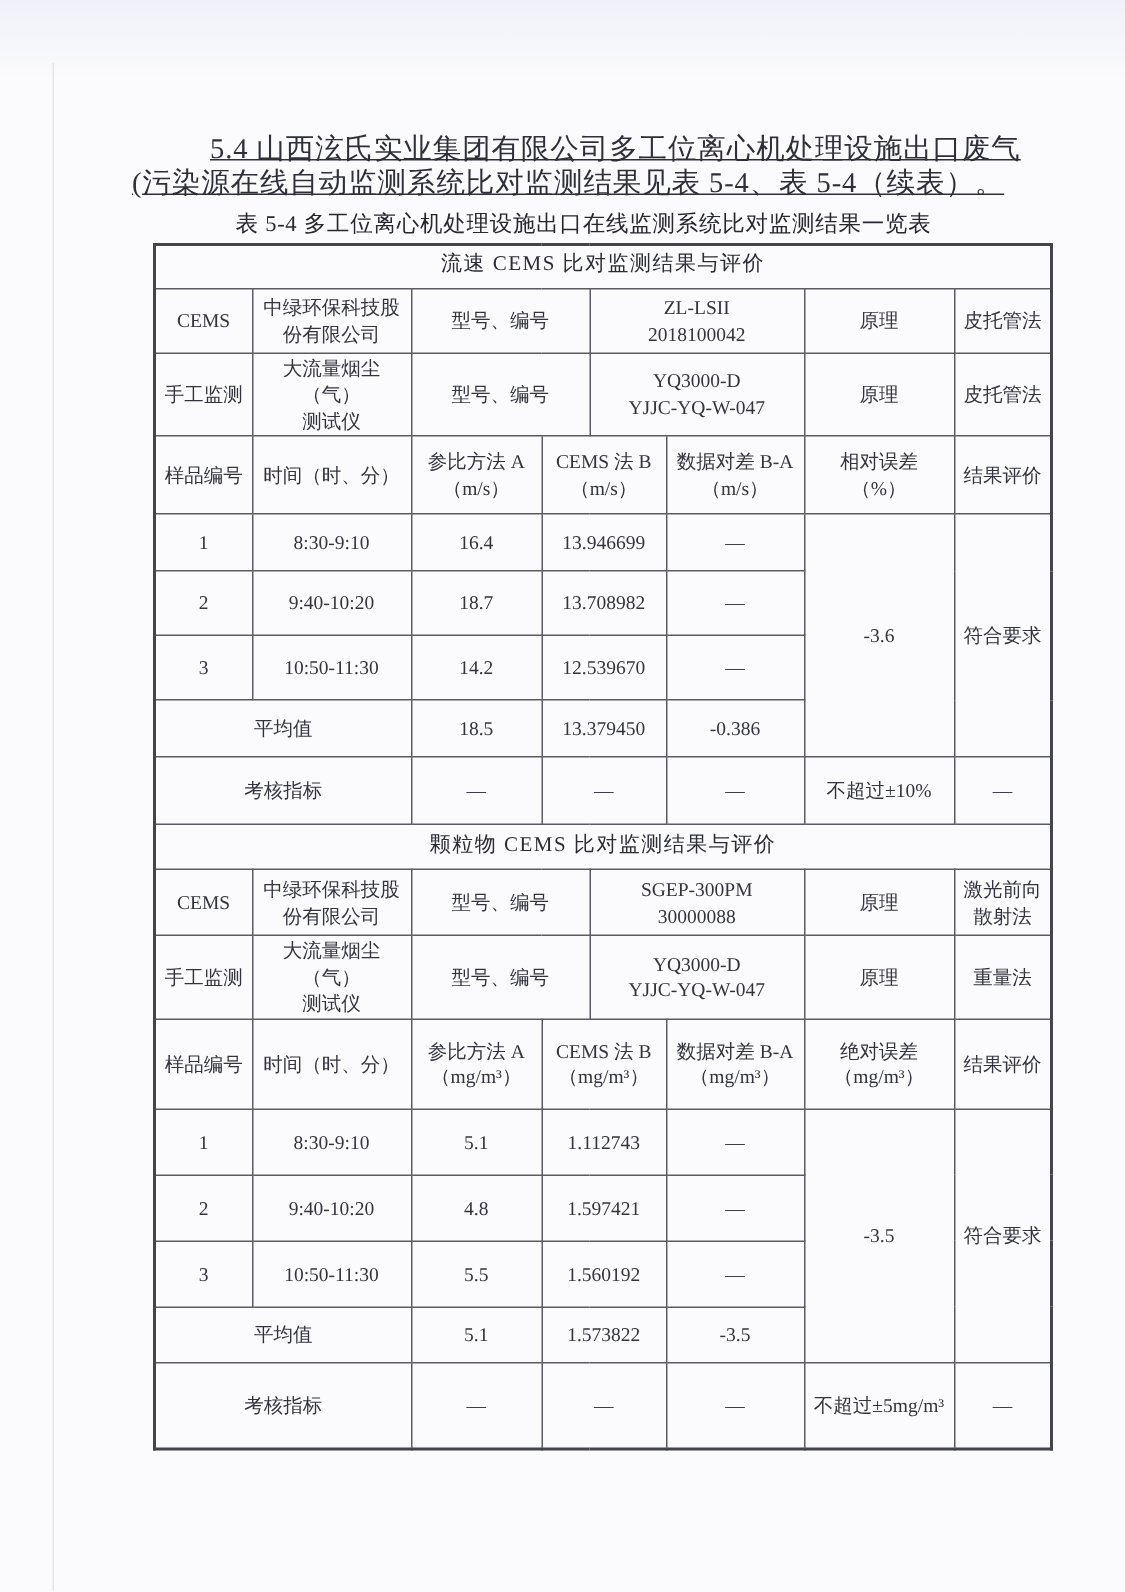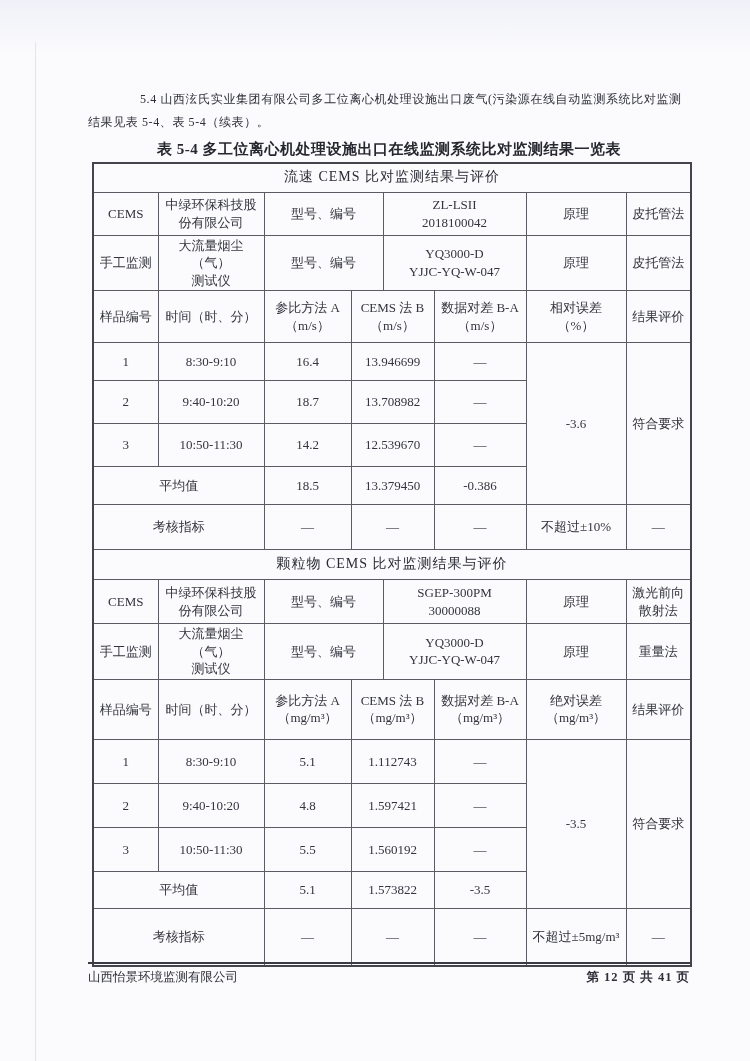--- a/index.html
+++ b/index.html
@@ -2,24 +2,24 @@
 <html><head>
 <meta charset="utf-8">
 <style>
   * { margin:0; padding:0; box-sizing:border-box; }
   body { width:750px; height:1061px; background:#fbfbfd; font-family:"Liberation Serif","DejaVu Serif",serif; color:#32333c; }
   .page { position:relative; width:750px; height:1061px; overflow:hidden;
           background:linear-gradient(180deg,#f0f1f8 0%,#fbfbfd 55px,#fbfbfd 100%); }
   .page::before { content:""; position:absolute; left:35px; top:42px; bottom:0; width:1px; background:#e4e4ec; }
   .content { position:absolute; left:88px; top:88px; width:602px; }
 
-  .intro { font-size:12px; line-height:23px; text-indent:52px; letter-spacing:0.6px; color:#2e2f38; }
-  .tbl-title { margin-top:6px; margin-bottom:3px; text-align:center; font-size:15px; font-weight:bold; letter-spacing:0.5px; color:#26272f; }
-
-  table { border-collapse:collapse; table-layout:fixed; width:598px; margin-left:4px;border-radius:11px; }
+  .intro { font-size:19px; line-height:23px; text-indent:52px; letter-spacing:0.6px; color:#2e2f38;text-decoration:underline; }
+  .tbl-title { margin-top:6px; margin-bottom:3px; text-align:center; font-size:15px; font-weight:normal; letter-spacing:0.5px; color:#26272f; }
+
+  table { border-collapse:collapse; table-layout:fixed; width:598px; margin-left:14px;border-radius:11px; }
   table { border:2px solid #43444c; }
   td { border:1px solid #5a5b63; text-align:center; vertical-align:middle; font-size:13px; line-height:1.35; color:#33343d; padding:1px 2px; overflow:hidden; }
   .pre { white-space:pre-line; }
   .sec-title td { font-size:14px; letter-spacing:1px; color:#2b2c34; }
 
   .rt1{height:29px} .ri{height:43px} .rh1{height:52px}
   .rd1{height:38px} .rd{height:43px} .ra{height:38px} .rc1{height:45px}
   .rt2{height:30px} .ri2a{height:44px} .ri2b{height:46px} .rh2{height:60px}
   .rd2{height:44px} .ra2{height:37px} .rc2{height:58px}
 
@@ -195,20 +195,13 @@
         <td>—</td>
         <td colspan="2">—</td>
         <td>—</td>
         <td>不超过±5mg/m³</td>
         <td>—</td>
       </tr>
     </tbody>
       </table>
   </div>
 
-  <div class="footer">
-    <div class="footer-rule"></div>
-    <div class="footer-row">
-      <span class="footer-company">山西怡景环境监测有限公司</span>
-      <span class="footer-page">第 12 页 共 41 页</span>
-    </div>
-  </div>
 </div>
 
 </body></html>

